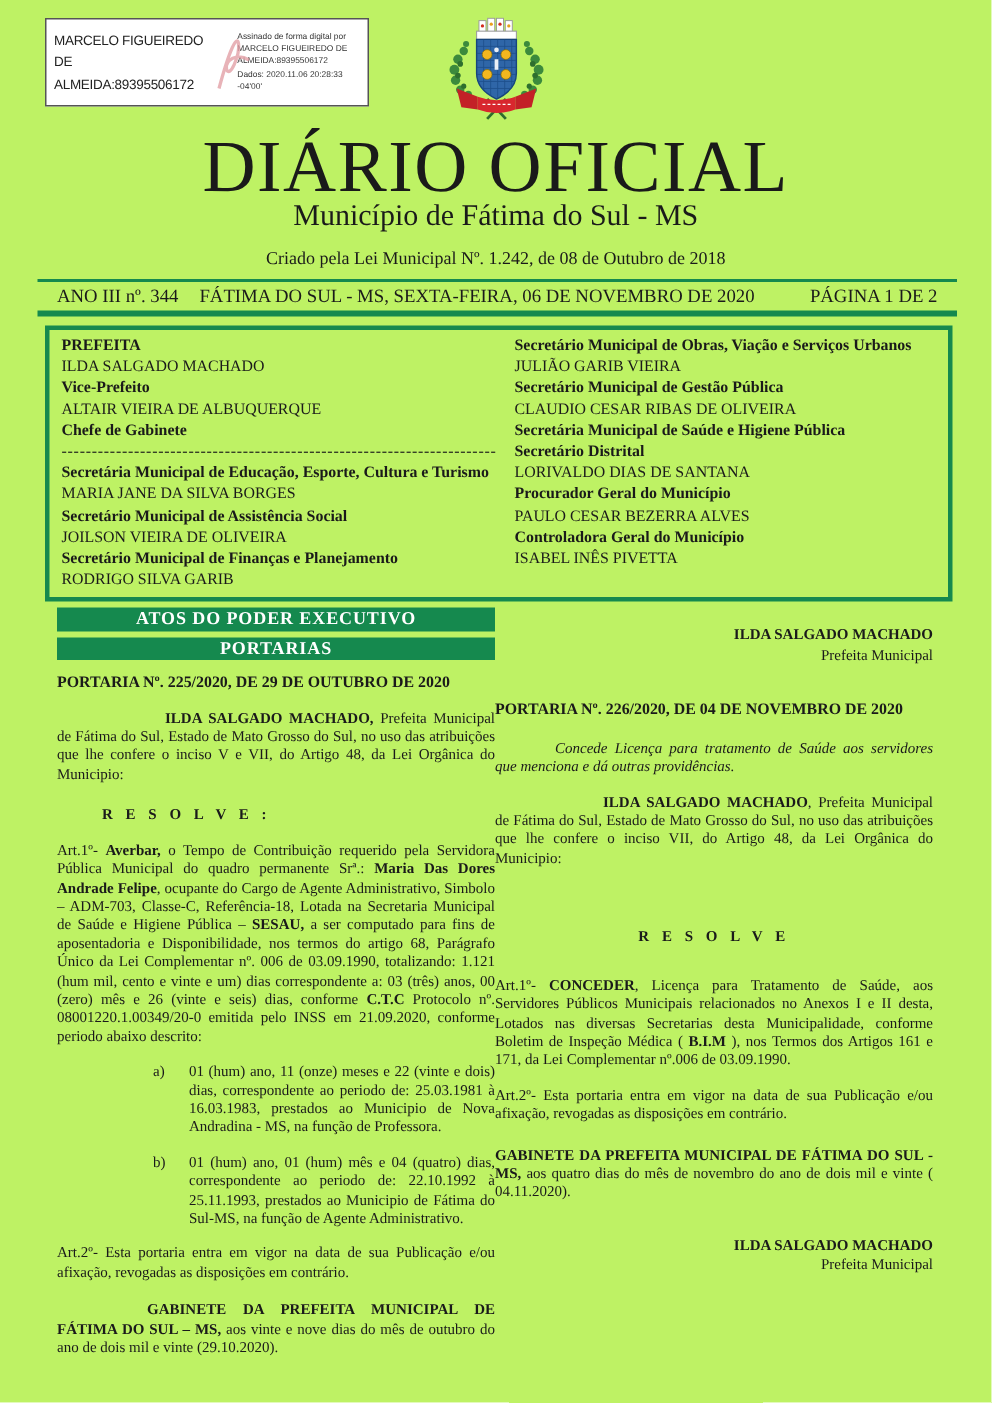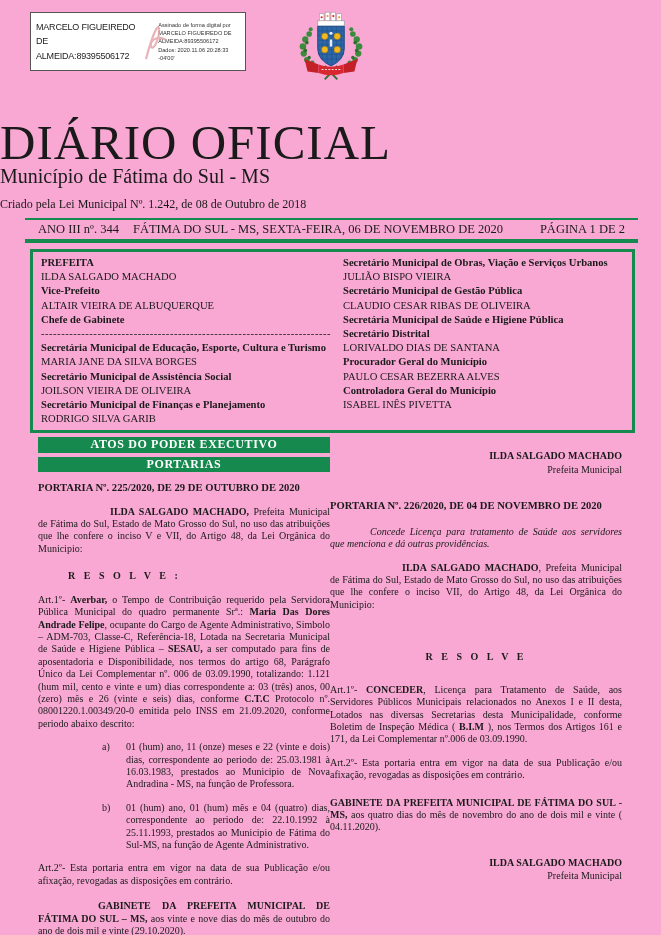--- a/index.html
+++ b/index.html
@@ -6,42 +6,42 @@
     --accent-green:#15894E;
     --banner-text:#FFFFFF;
     --signature-ink:#E2A0A6;
     --ink:#1a1a1a;
   }
   *{margin:0;padding:0;box-sizing:border-box;}
   html,body{background:#fff;}
   .page{
     position:relative;
     width:661px;height:935px;
-    background:#f9a8d4;
+    background:#bef264;
     font-family:"Liberation Serif", serif;
     color:var(--ink);
     overflow:hidden;
   }
   
   .sigbox{
     position:absolute;left:30px;top:12px;
     width:216px;height:59px;
     border:1px solid #555;
     display:flex;align-items:center;
     padding:4px 5px;
     font-family:"Liberation Sans", sans-serif;
     background:#fff;
   }
   .sig-main{width:118px;font-size:9px;line-height:1.6;color:#222;letter-spacing:-0.2px;}
   .sig-scribble{position:absolute;left:112px;top:8px;}
   .sig-details{margin-left:10px;width:86px;font-size:5.6px;line-height:1.45;color:#333;}
   
   .crest{position:absolute;left:50%;top:5px;transform:translateX(-50%);}
   
-  .masthead{padding-top:118px;text-align:left;}
+  .masthead{padding-top:86px;text-align:center;}
   .mast-title{font-size:49px;line-height:1.0;letter-spacing:1px;font-weight:400;}
   .mast-subtitle{font-size:20px;margin-top:-2px;}
   .mast-creation{font-size:12px;margin-top:9px;}
   
   .rule-thin{margin:6px 23px 0 25px;border-top:2px solid var(--accent-green);}
   .issue-row{
     margin:1px 23px 0 25px;padding:1px 13px 1px 13px;
     display:flex;align-items:center;font-size:12.5px;
   }
   .issue-edition{white-space:nowrap;}
@@ -220,21 +220,21 @@
         <div class="off-name">JOILSON VIEIRA DE OLIVEIRA</div>
       </div>
       <div>
         <div class="off-role">Secretário Municipal de Finanças e Planejamento</div>
         <div class="off-name">RODRIGO SILVA GARIB</div>
       </div>
     </div>
     <div class="off-col">
       <div>
         <div class="off-role">Secretário Municipal de Obras, Viação e Serviços Urbanos</div>
-        <div class="off-name">JULIÃO BISPO VIEIRA</div>
+        <div class="off-name">JULIÃO GARIB VIEIRA</div>
       </div>
       <div>
         <div class="off-role">Secretário Municipal de Gestão Pública</div>
         <div class="off-name">CLAUDIO CESAR RIBAS DE OLIVEIRA</div>
       </div>
       <div>
         <div class="off-role">Secretária Municipal de Saúde e Higiene Pública</div>
       </div>
       <div>
         <div class="off-role">Secretário Distrital</div>

